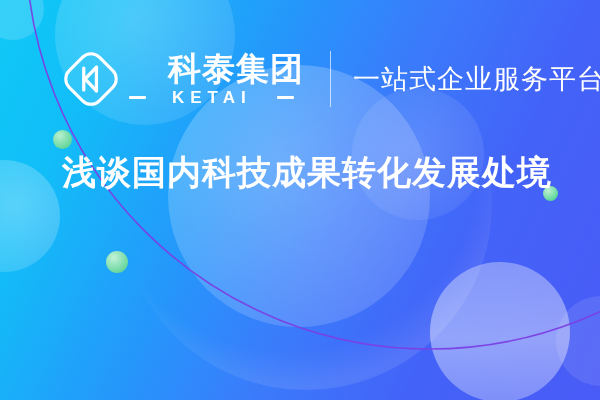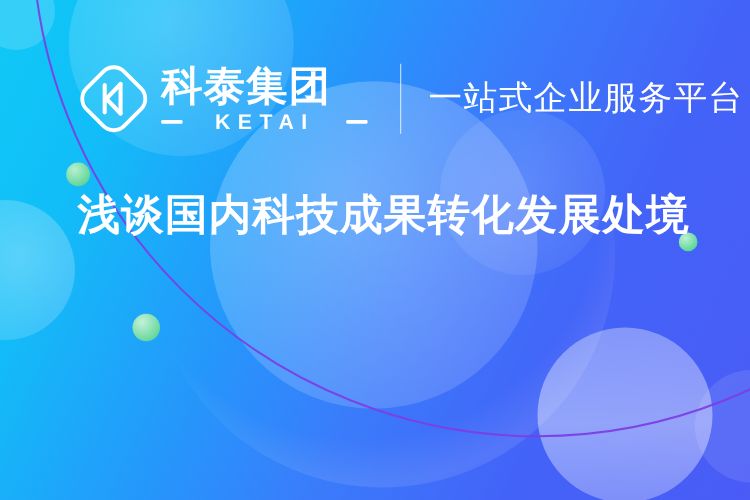--- a/index.html
+++ b/index.html
@@ -157,20 +157,21 @@
   }
 
   .logo-cn {
     color: #ffffff;
     font-size: 33px;
     line-height: 34px;
     font-weight: bold;
     letter-spacing: 1px;
     white-space: nowrap;
     font-family: "DejaVu Sans", "Liberation Sans", sans-serif;
+    margin-left: 39px;
   }
 
   .logo-en-row {
     display: flex;
     align-items: center;
     margin-top: 3px;
     white-space: nowrap;
     gap: 20px;
   }
   .logo-en-rule {

